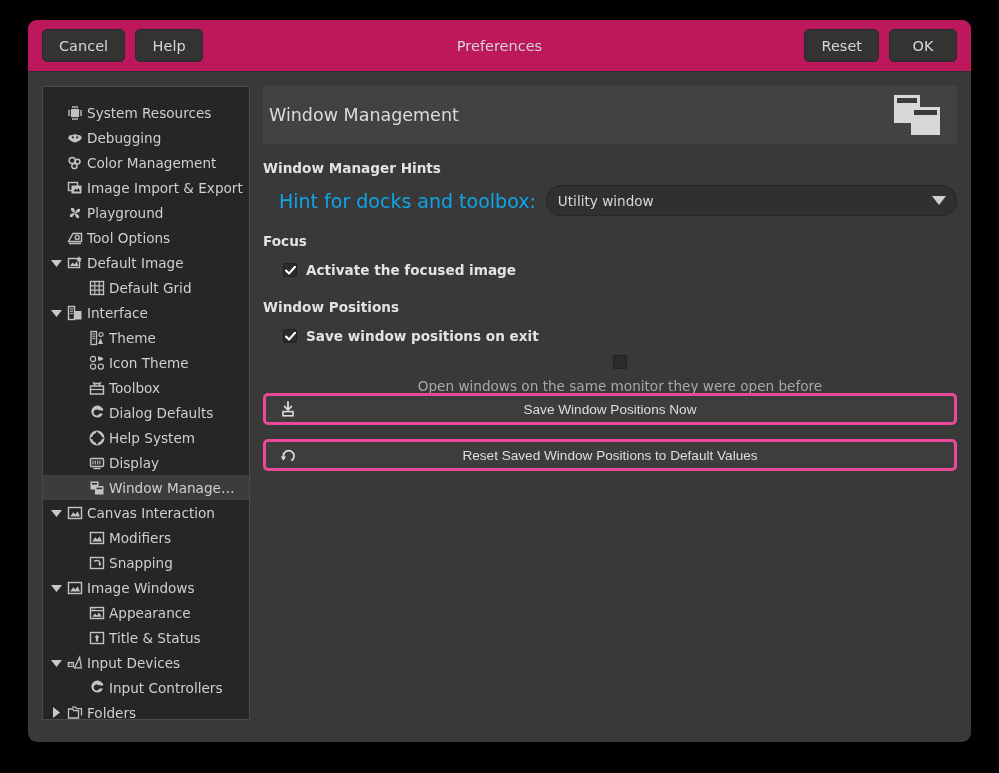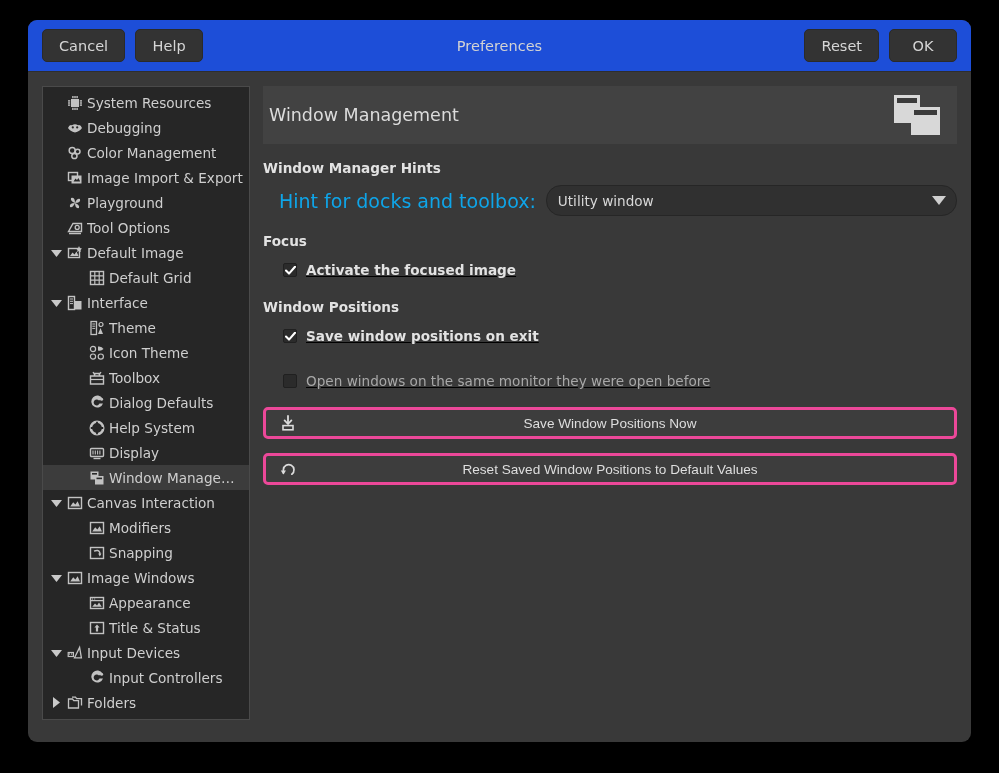--- a/index.html
+++ b/index.html
@@ -23,21 +23,21 @@
     overflow: hidden;
     display: flex;
     flex-direction: column;
   }
 
   
   .titlebar {
     position: relative;
     height: 52px;
     flex: 0 0 52px;
-    background: #1d4ed8;
+    background: #be185d;
     border-bottom: 1px solid #2e2e2e;
     display: flex;
     align-items: center;
     padding: 0 14px;
   }
   .titlebar-left { display: flex; gap: 10px; }
   .titlebar-right { display: flex; gap: 10px; margin-left: auto; }
 
   .tbtn {
     background: #333333;
@@ -70,21 +70,21 @@
     min-height: 0;
   }
 
   
   .sidebar {
     width: 208px;
     flex: 0 0 208px;
     background: #262626;
     border: 1px solid #4a4a4a;
     overflow: hidden;
-    padding-top: 3px;
+    padding-top: 13px;
   }
 
   .tree-item {
     display: flex;
     align-items: center;
     height: 25px;
     padding-right: 6px;
     color: #cfcfcf;
     font-size: 13.6px;
     cursor: pointer;
@@ -172,23 +172,22 @@
   }
   .dd-arrow { margin-left: auto; display: flex; }
 
   .check-row {
     display: flex;
     align-items: center;
     gap: 9px;
     padding-left: 20px;
     height: 24px;
     cursor: pointer;
-    text-decoration: underline;
-  }
-  .check-row + .check-row { margin-top: 21px; }
+  }
+  .check-row + .check-row { margin-top: 7px; flex-direction: column; }
 
   .checkbox {
     width: 14px; height: 14px;
     flex: 0 0 14px;
     background: #2b2b2b;
     border: 1px solid #202020;
     border-radius: 2px;
     display: flex;
     align-items: center;
     justify-content: center;

